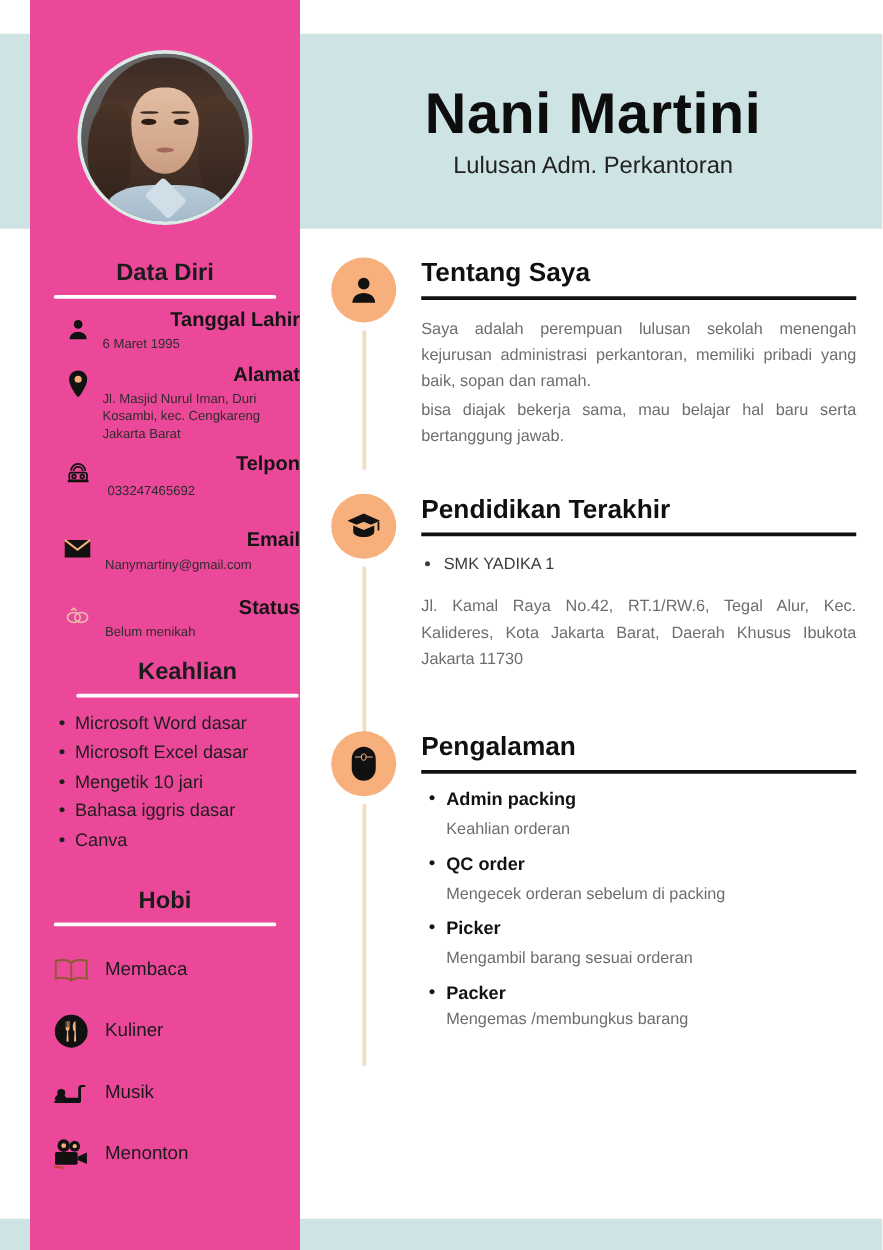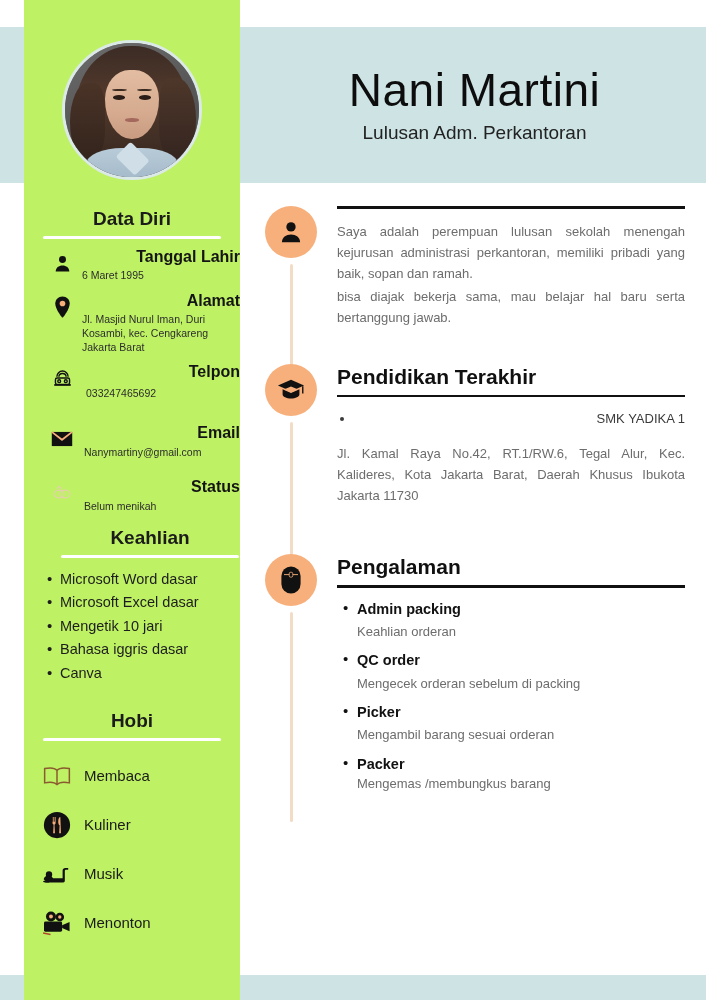--- a/index.html
+++ b/index.html
@@ -16,21 +16,21 @@
   .header-band{
     position:absolute;left:0;top:27px;width:706px;height:156px;
     background:#cde3e4;
   }
   .footer-band{
     position:absolute;left:0;top:975px;width:706px;height:25px;
     background:#cde3e4;
   }
   .sidebar{
     position:absolute;left:24px;top:0;width:216px;height:1000px;
-    background:#bef264;
+    background:#ec4899;
     z-index:3;
   }
   .header-band, .footer-band{z-index:1;}
 
   
   .photo-wrap{
     position:absolute;left:38px;top:40px;width:140px;height:140px;
     border-radius:50%;
     border:3px solid #dbe9e7;
     box-sizing:border-box;
@@ -71,21 +71,21 @@
   .ph-collar{position:absolute;left:40%;top:78%;width:20%;height:16%;
     background:#cfdee7;transform:rotate(45deg);border-radius:3px;}
 
   
   .header-text{
     position:absolute;left:243px;top:27px;width:463px;height:156px;
     z-index:2;display:flex;flex-direction:column;
     align-items:center;justify-content:center;
   }
   .name{
-    font-size:46px;font-weight:400;color:#0d0d0d;letter-spacing:0.5px;
+    font-size:46px;font-weight:700;color:#0d0d0d;letter-spacing:0.5px;
     line-height:1.1;margin:0 0 6px 0;
   }
   .tagline{font-size:19px;font-weight:400;color:#222;line-height:1.2;}
 
   
   .sb-inner{position:absolute;left:0;top:0;width:216px;}
   .sb-title{
     text-align:center;font-size:19px;font-weight:700;color:#1b1b1b;
     margin:0;
   }
@@ -133,21 +133,21 @@
     border-radius:2px;
   }
   .blk-title{
     font-size:21px;font-weight:700;color:#101010;margin:6px 0 0 0;line-height:1.2;
   }
   .blk-rule{height:2.5px;background:#111;margin:6px 0 12px 0;}
   .para{
     font-size:13px;color:#6d6d6d;line-height:1.62;text-align:justify;
     margin:0 0 0 0;
   }
-  .edu-ul{margin:0 0 14px 0;padding-left:18px;text-align:right;}
+  .edu-ul{margin:0 0 14px 0;padding-left:18px;}
   .edu-ul li{font-size:13px;color:#3b3b3b;line-height:1.5;}
   .exp-ul{margin:0;padding-left:20px;list-style:none;}
   .exp-ul li{margin-bottom:10px;position:relative;}
   .exp-ul li:before{
     content:"\2022";position:absolute;left:-14px;top:-1px;font-size:15px;color:#111;
   }
   .exp-role{font-size:14.5px;font-weight:700;color:#121212;line-height:1.25;}
   .exp-desc{font-size:13px;color:#6d6d6d;line-height:1.5;margin-top:4px;}
   .exp-ul li.tight .exp-desc{margin-top:1px;}
   svg{display:block;}
@@ -335,20 +335,21 @@
   <div class="main">
 
     <div class="block" style="margin-bottom:36px;">
       <div class="badge">
         <svg width="26" height="26" viewBox="0 0 24 24" fill="#111">
           <circle cx="12" cy="7.3" r="4.3"></circle>
           <path d="M3.6 21.5c0-4.6 3.8-7.3 8.4-7.3s8.4 2.7 8.4 7.3z"></path>
         </svg>
       </div>
       <div class="connector" style="height:112px;"></div>
+      <div class="blk-title">Tentang Saya</div>
       <div class="blk-rule"></div>
       <p class="para">Saya adalah perempuan lulusan sekolah menengah kejurusan administrasi perkantoran, memiliki pribadi yang baik, sopan dan ramah.</p>
       <p class="para" style="margin-top:2px;">bisa diajak bekerja sama, mau belajar hal baru serta bertanggung jawab.</p>
     </div>
 
     <div class="block" style="margin-bottom:48px;">
       <div class="badge">
         <svg width="28" height="24" viewBox="0 0 30 24" fill="#111">
           <path d="M15 1L1 7.2l14 6.2 14-6.2z"></path>
           <path d="M6 11.3v5.6c0 2.4 4 4.3 9 4.3s9-1.9 9-4.3v-5.6l-9 4z" fill="#111"></path>

